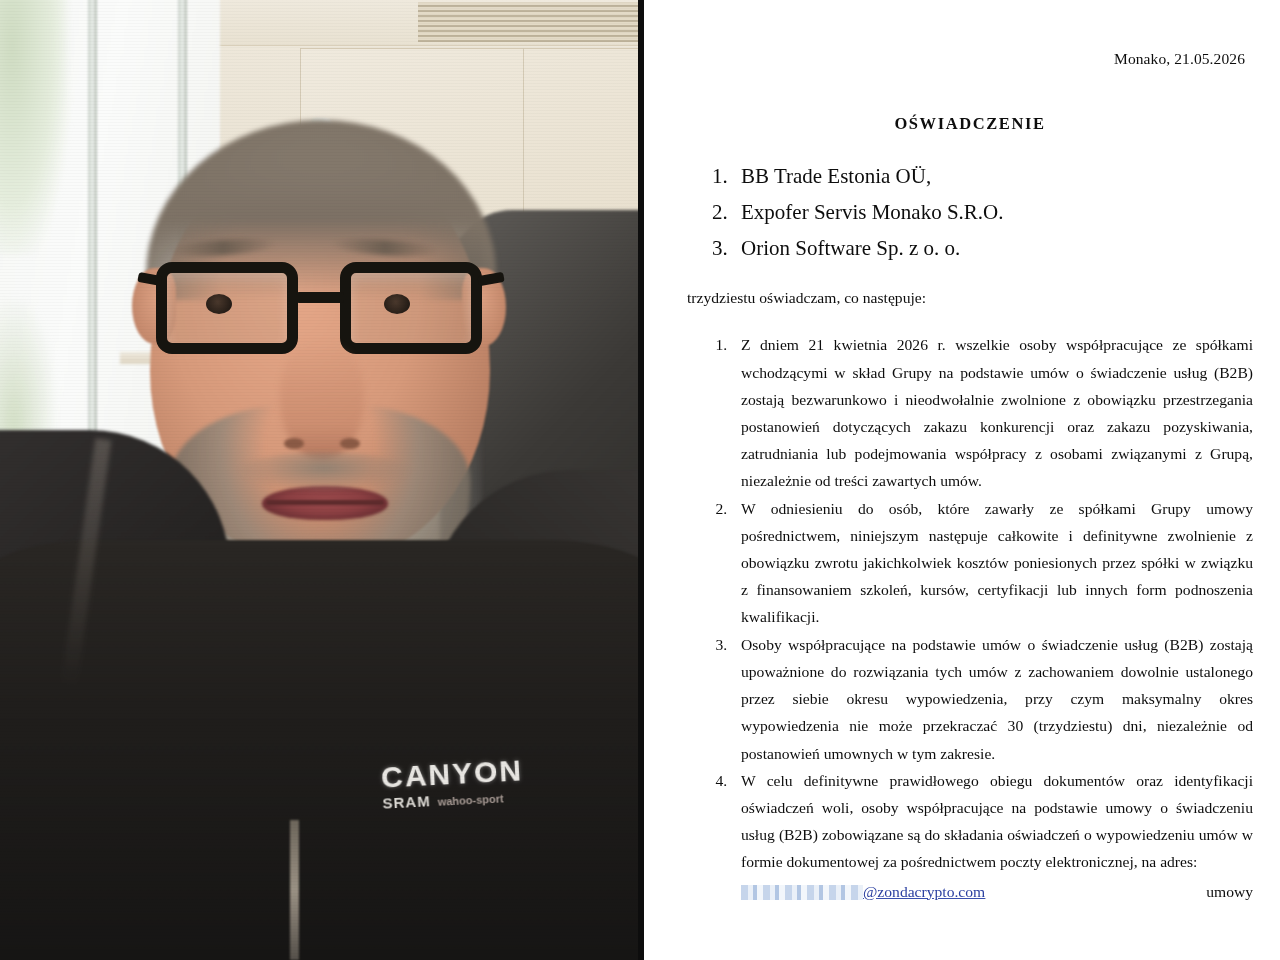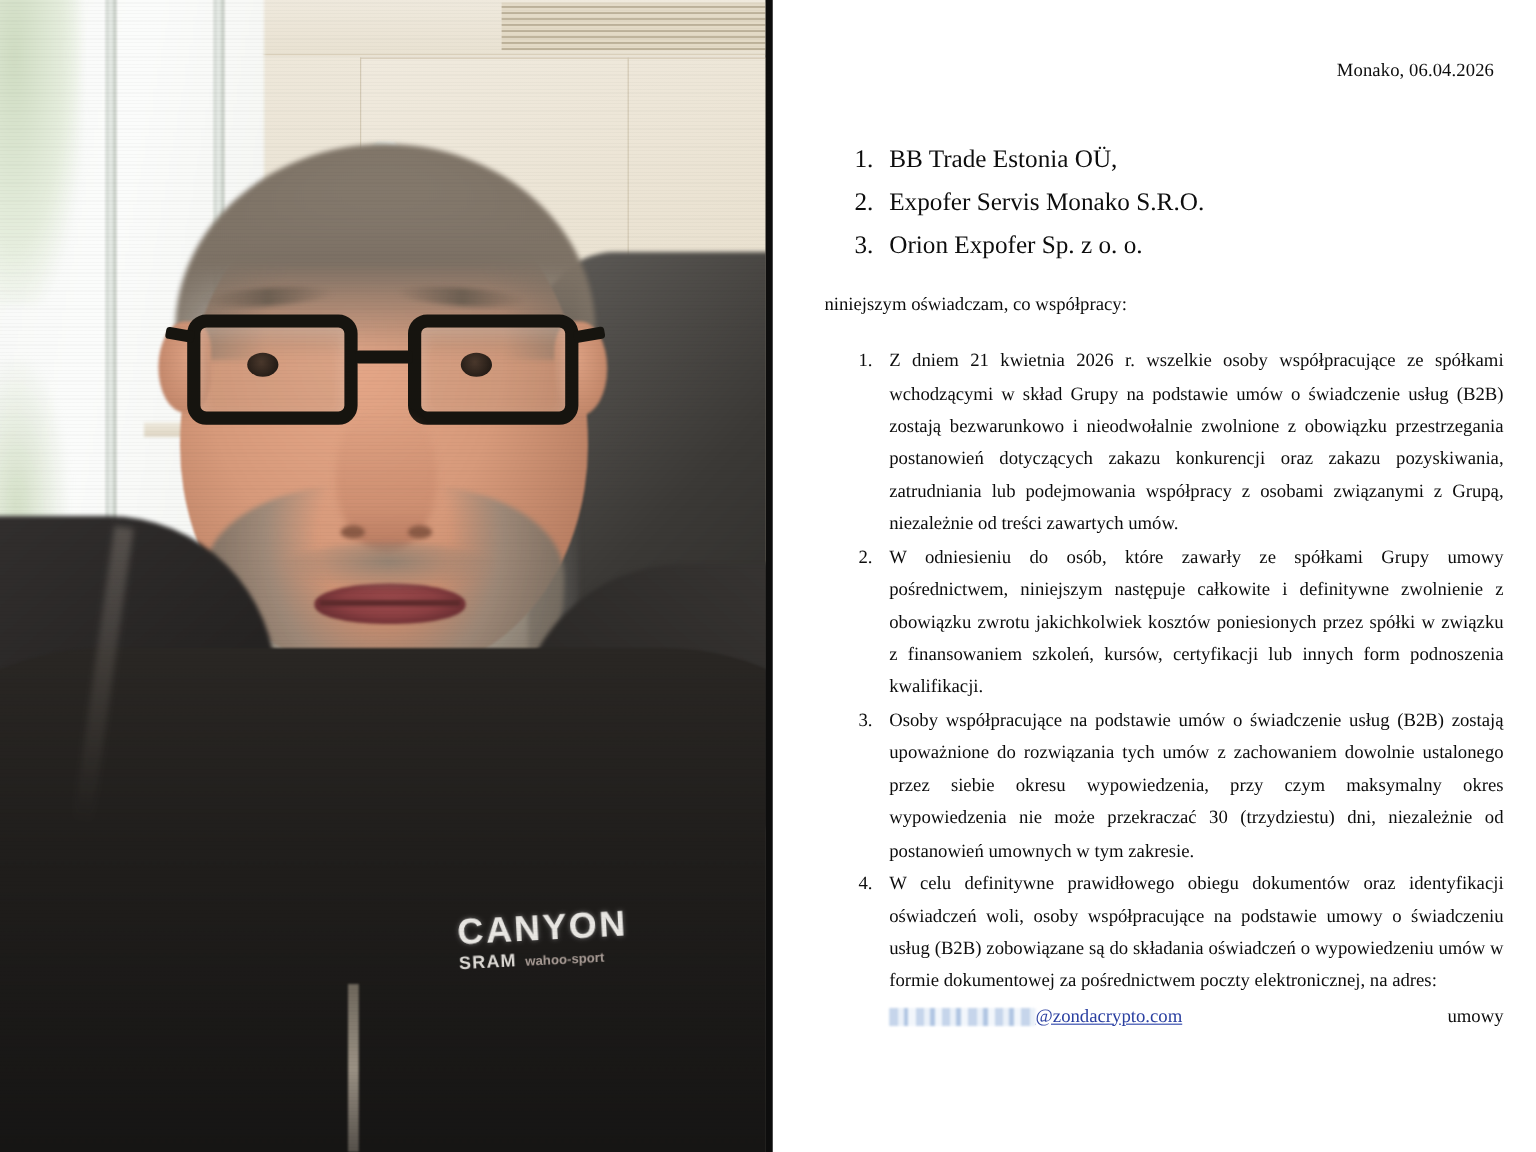--- a/index.html
+++ b/index.html
@@ -393,20 +393,21 @@
     text-align:justify;
     font-size:15.6px;
     line-height:1.745;
     padding-left:10px;
     margin-bottom:0;
   }
   .email-line {
     display:block;
     margin-top:2px;
     white-space:nowrap;
+    text-decoration:underline;
   }
   .redact {
     display:inline-block;
     vertical-align:-3px;
     width:122px; height:15px;
     background:
       repeating-linear-gradient(90deg,
         #c3d3ea 0px,#c3d3ea 7px,
         #e9f0f8 7px,#e9f0f8 12px,
         #aec4e2 12px,#aec4e2 16px,
@@ -502,31 +503,32 @@
       </div>
 
       <div class="grain"></div>
     </div>
     <div class="video-edge"></div>
   </div>
 
   <div class="doc-pane">
     <div class="doc-inner">
 
-      <div class="doc-date">Monako, 06.04.2026</div>
-
+      <div class="doc-date">Monako, 21.05.2026</div>
+
+      <div class="doc-title">OŚWIADCZENIE</div>
 
 
       <ol class="doc-list companies">
         <li>BB Trade Estonia OÜ,</li>
         <li>Expofer Servis Monako S.R.O.</li>
-        <li>Orion Expofer Sp. z o. o.</li>
+        <li>Orion Software Sp. z o. o.</li>
       </ol>
 
-      <p class="doc-para tight">niniejszym oświadczam, co współpracy:</p>
+      <p class="doc-para tight">trzydziestu oświadczam, co następuje:</p>
 
       <ol class="doc-list clauses">
         <li>Z dniem 21 kwietnia 2026 r. wszelkie osoby współpracujące ze spółkami wchodzącymi w skład Grupy na podstawie umów o świadczenie usług (B2B) zostają bezwarunkowo i nieodwołalnie zwolnione z obowiązku przestrzegania postanowień dotyczących zakazu konkurencji oraz zakazu pozyskiwania, zatrudniania lub podejmowania współpracy z osobami związanymi z Grupą, niezależnie od treści zawartych umów.</li>
         <li>W odniesieniu do osób, które zawarły ze spółkami Grupy umowy pośrednictwem, niniejszym następuje całkowite i definitywne zwolnienie z obowiązku zwrotu jakichkolwiek kosztów poniesionych przez spółki w związku z finansowaniem szkoleń, kursów, certyfikacji lub innych form podnoszenia kwalifikacji.</li>
         <li>Osoby współpracujące na podstawie umów o świadczenie usług (B2B) zostają upoważnione do rozwiązania tych umów z zachowaniem dowolnie ustalonego przez siebie okresu wypowiedzenia, przy czym maksymalny okres wypowiedzenia nie może przekraczać 30 (trzydziestu) dni, niezależnie od postanowień umownych w tym zakresie.</li>
         <li>
           <span>W celu definitywne prawidłowego obiegu dokumentów oraz identyfikacji oświadczeń woli, osoby współpracujące na podstawie umowy o świadczeniu usług (B2B) zobowiązane są do składania oświadczeń o wypowiedzeniu umów w formie dokumentowej za pośrednictwem poczty elektronicznej, na adres:</span>
           <span class="email-line">
             <span class="redact"></span><a class="email-link" href="#">@zondacrypto.com</a><span class="email-oraz">umowy</span>
           </span>

